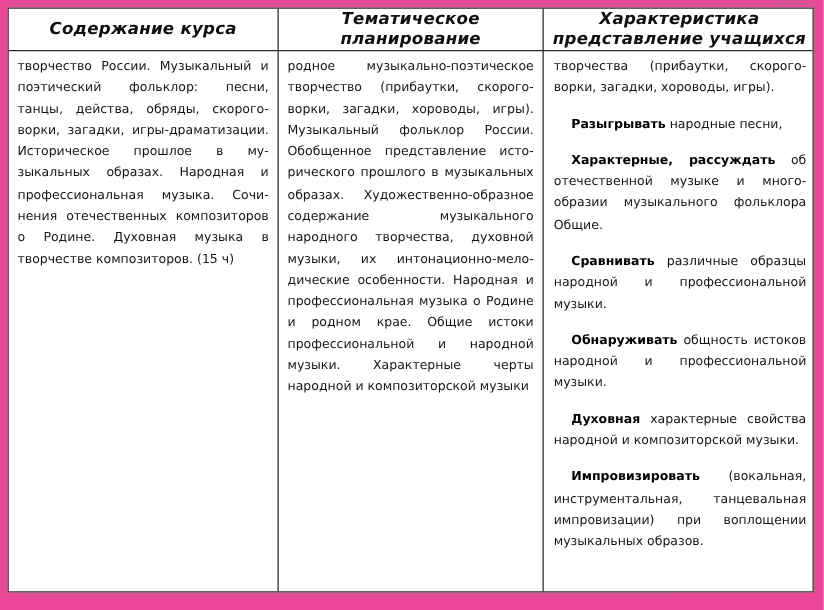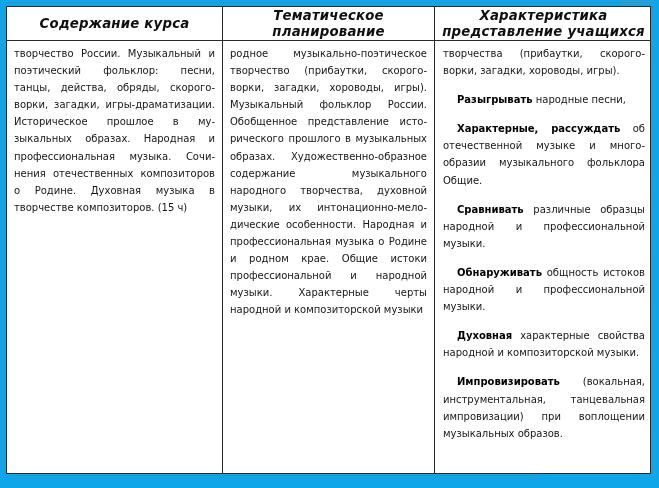--- a/index.html
+++ b/index.html
@@ -15,21 +15,21 @@
     color: #1a1a1a;
     position: relative;
   }
 
   #page {
     position: absolute;
     left: 0;
     top: 0;
     width: 659px;
     height: 488px;
-    background: #0ea5e9;
+    background: #ec4899;
   }
 
   
   #curriculum-table {
     position: absolute;
     left: 6px;
     top: 6px;
     width: 645px;
     height: 468px;
     border: 1px solid #2b2b2b;

